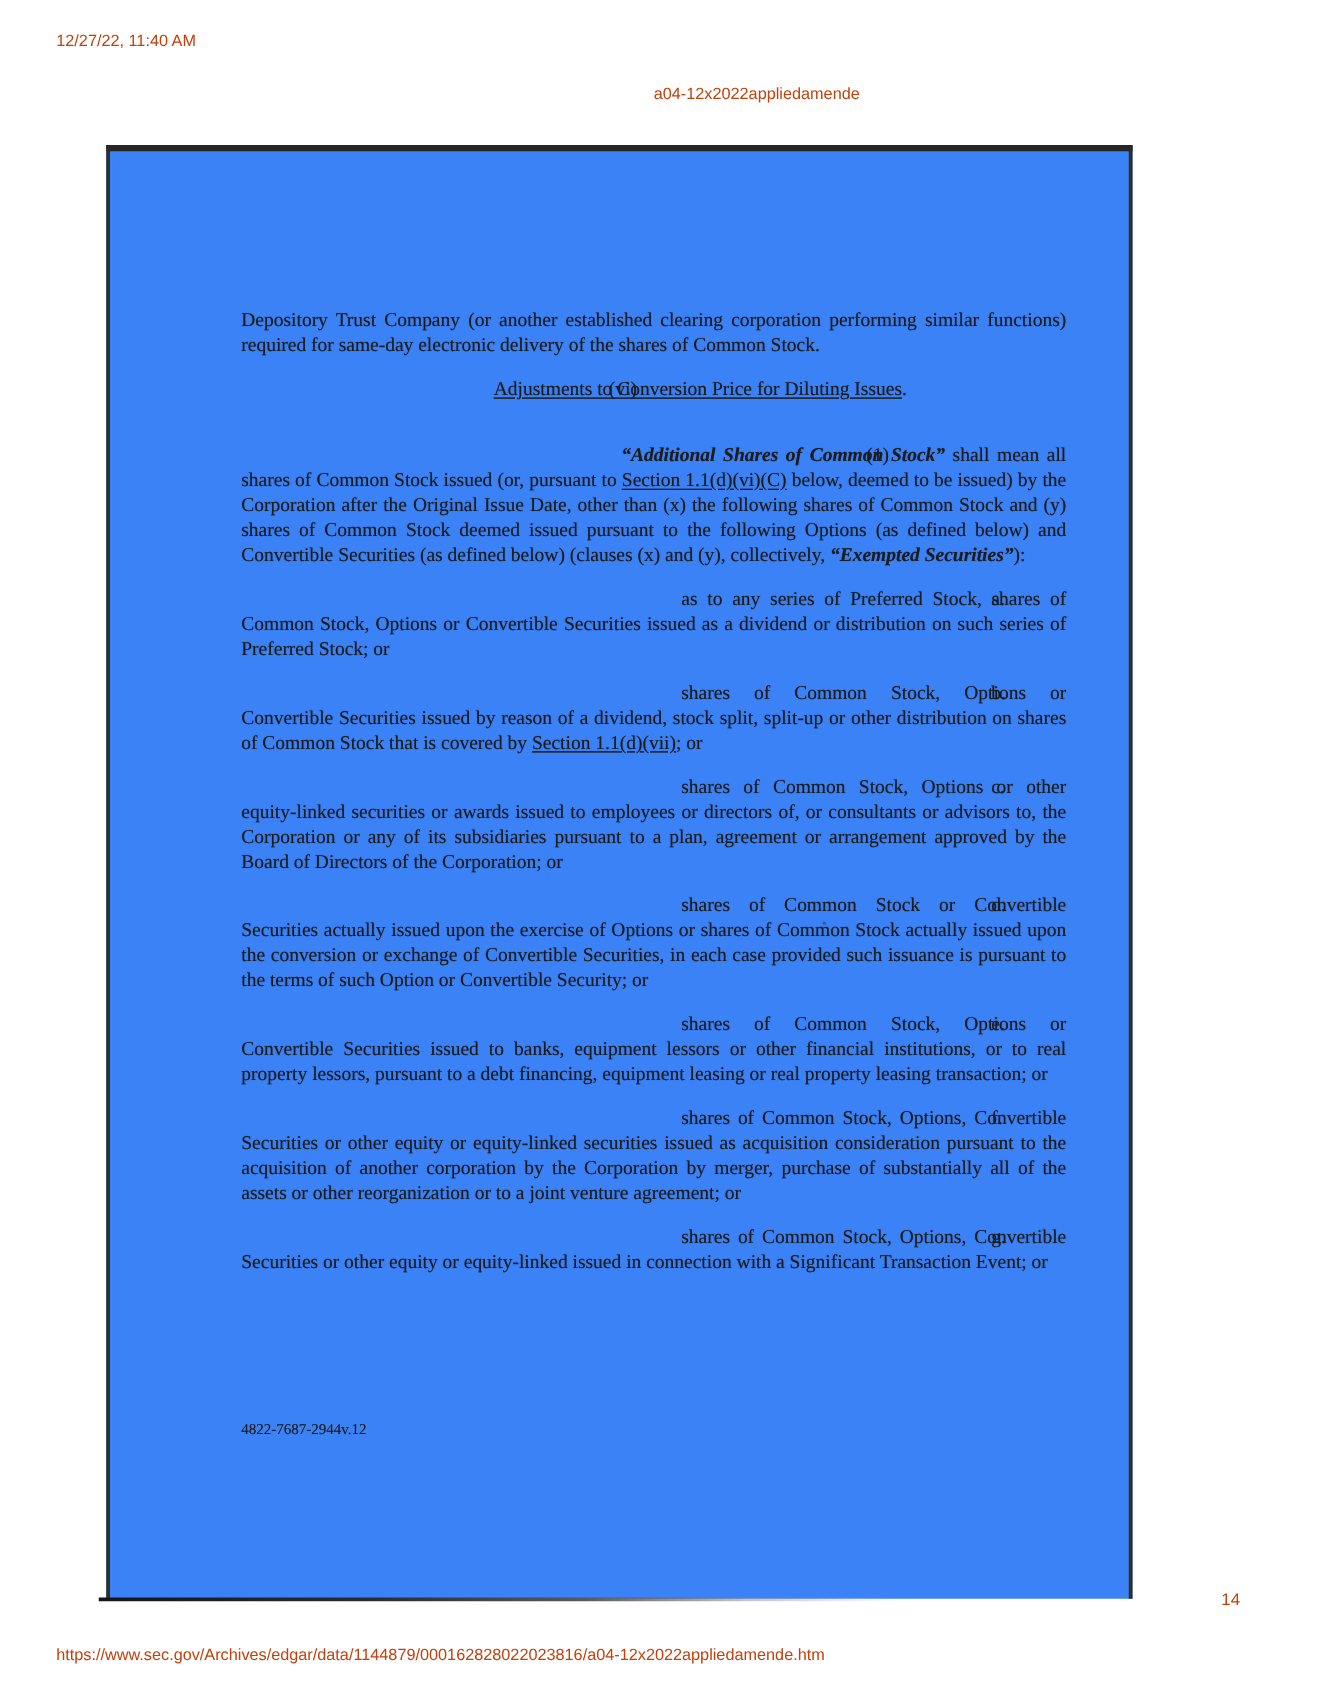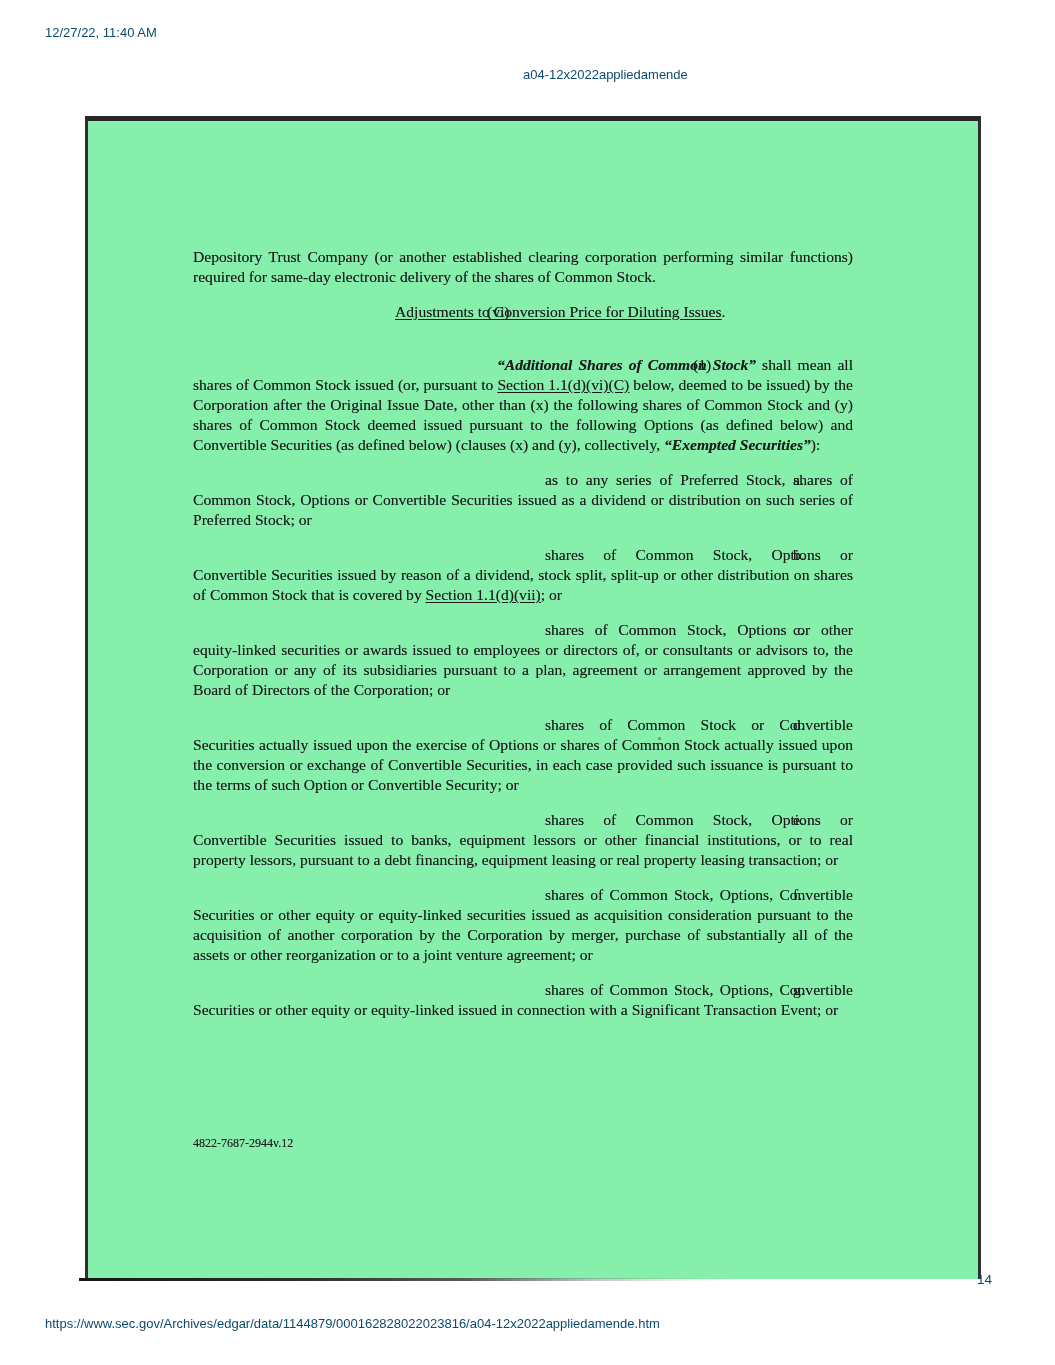--- a/index.html
+++ b/index.html
@@ -6,38 +6,38 @@
   html, body {
     width: 1055px; height: 1365px;
     background: #ffffff;
     overflow: hidden;
     position: relative;
     font-family: "Liberation Sans", sans-serif;
   }
   
   .print-meta {
     position: absolute;
-    color: #0c4a6e;
+    color: #c2410c;
     font-size: 13px;
     white-space: nowrap;
   }
   #print-datetime { left: 45px; top: 25px; }
   #print-title    { left: 523px; top: 25px; margin-top: 42px; }
   #print-url      { left: 45px; top: 1316px; font-size: 13px; }
   #print-pagenum  { left: 977px; top: 1272px; font-size: 13.5px; }
 
   
   .page {
     position: absolute;
     left: 85px; top: 116px;
-    width: 896px; height: 1163px;
+    width: 821px; height: 1163px;
     border-top: 5px solid #262626;
     border-left: 3px solid #2f2f2f;
     border-right: 3px solid #2e2e2e;
-    background: #86efac;
+    background: #3b82f6;
   }
   .page-bottom-edge {
     position: absolute;
     left: -9px; bottom: -2px;
     width: 648px; height: 3px;
     background: linear-gradient(90deg,
       #161616 0%, #2e2e2e 35%, #5a5a5a 60%,
       rgba(130,130,130,0.45) 80%, rgba(170,170,170,0.12) 95%, transparent 100%);
   }
   .scan-artifact {

